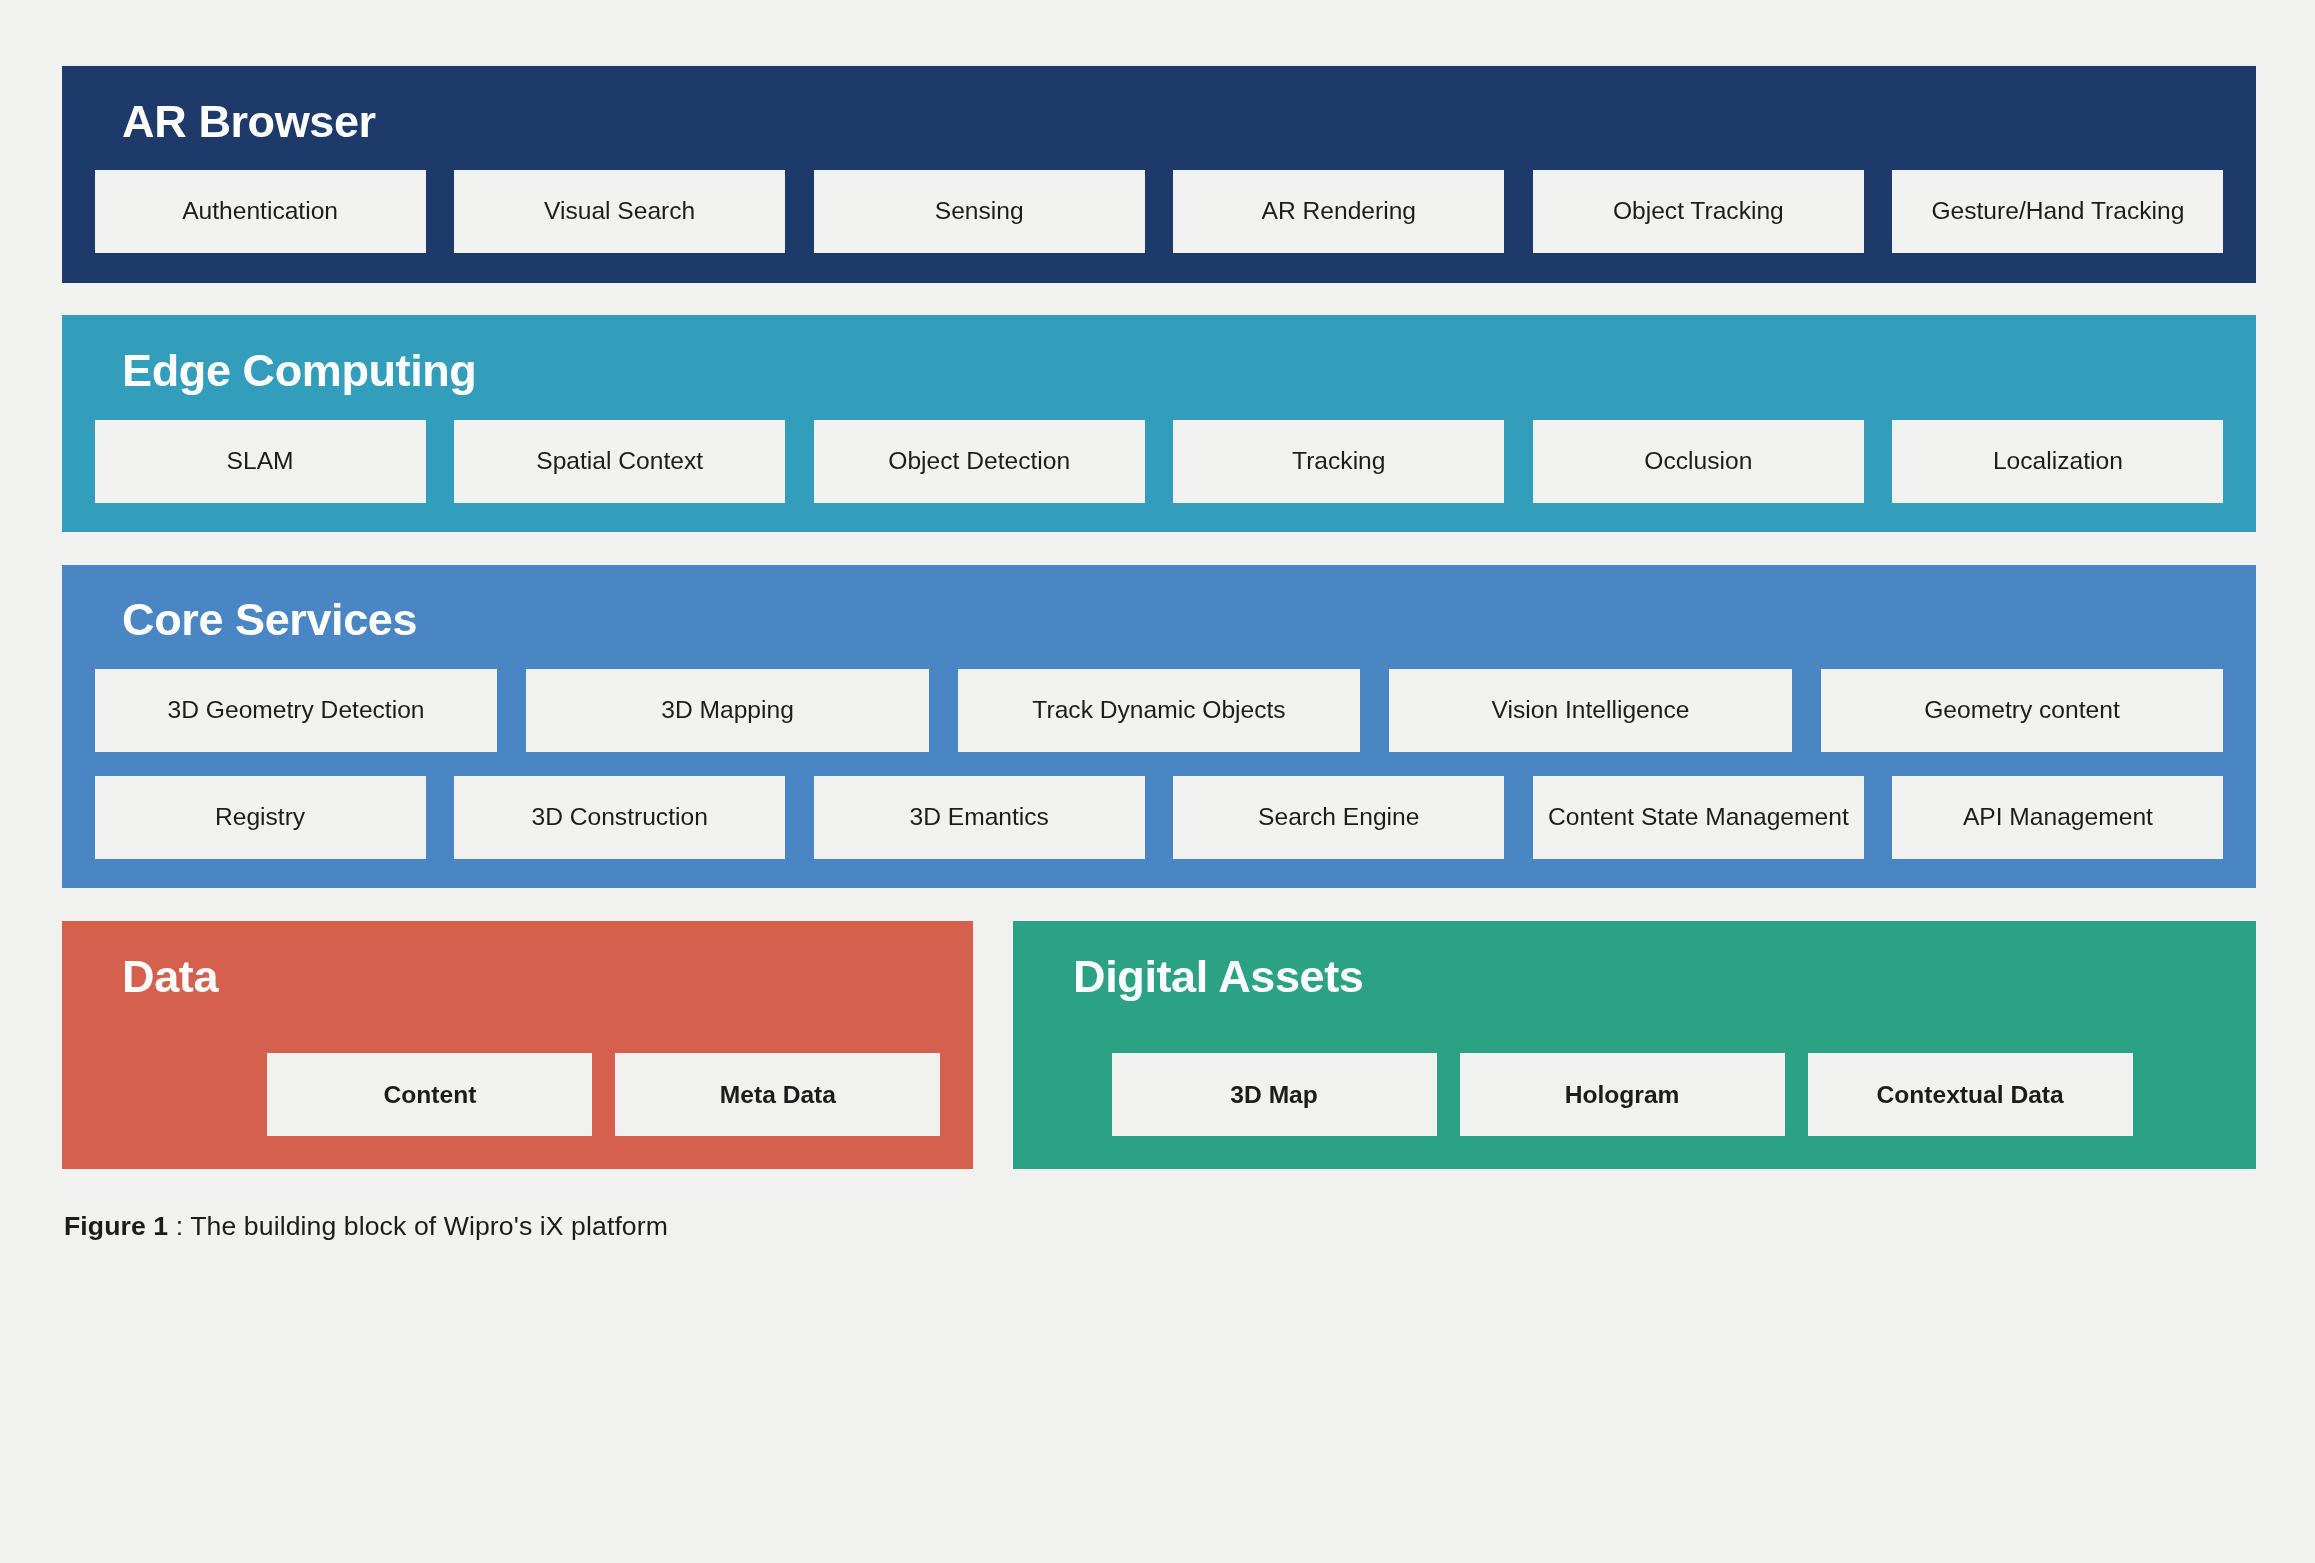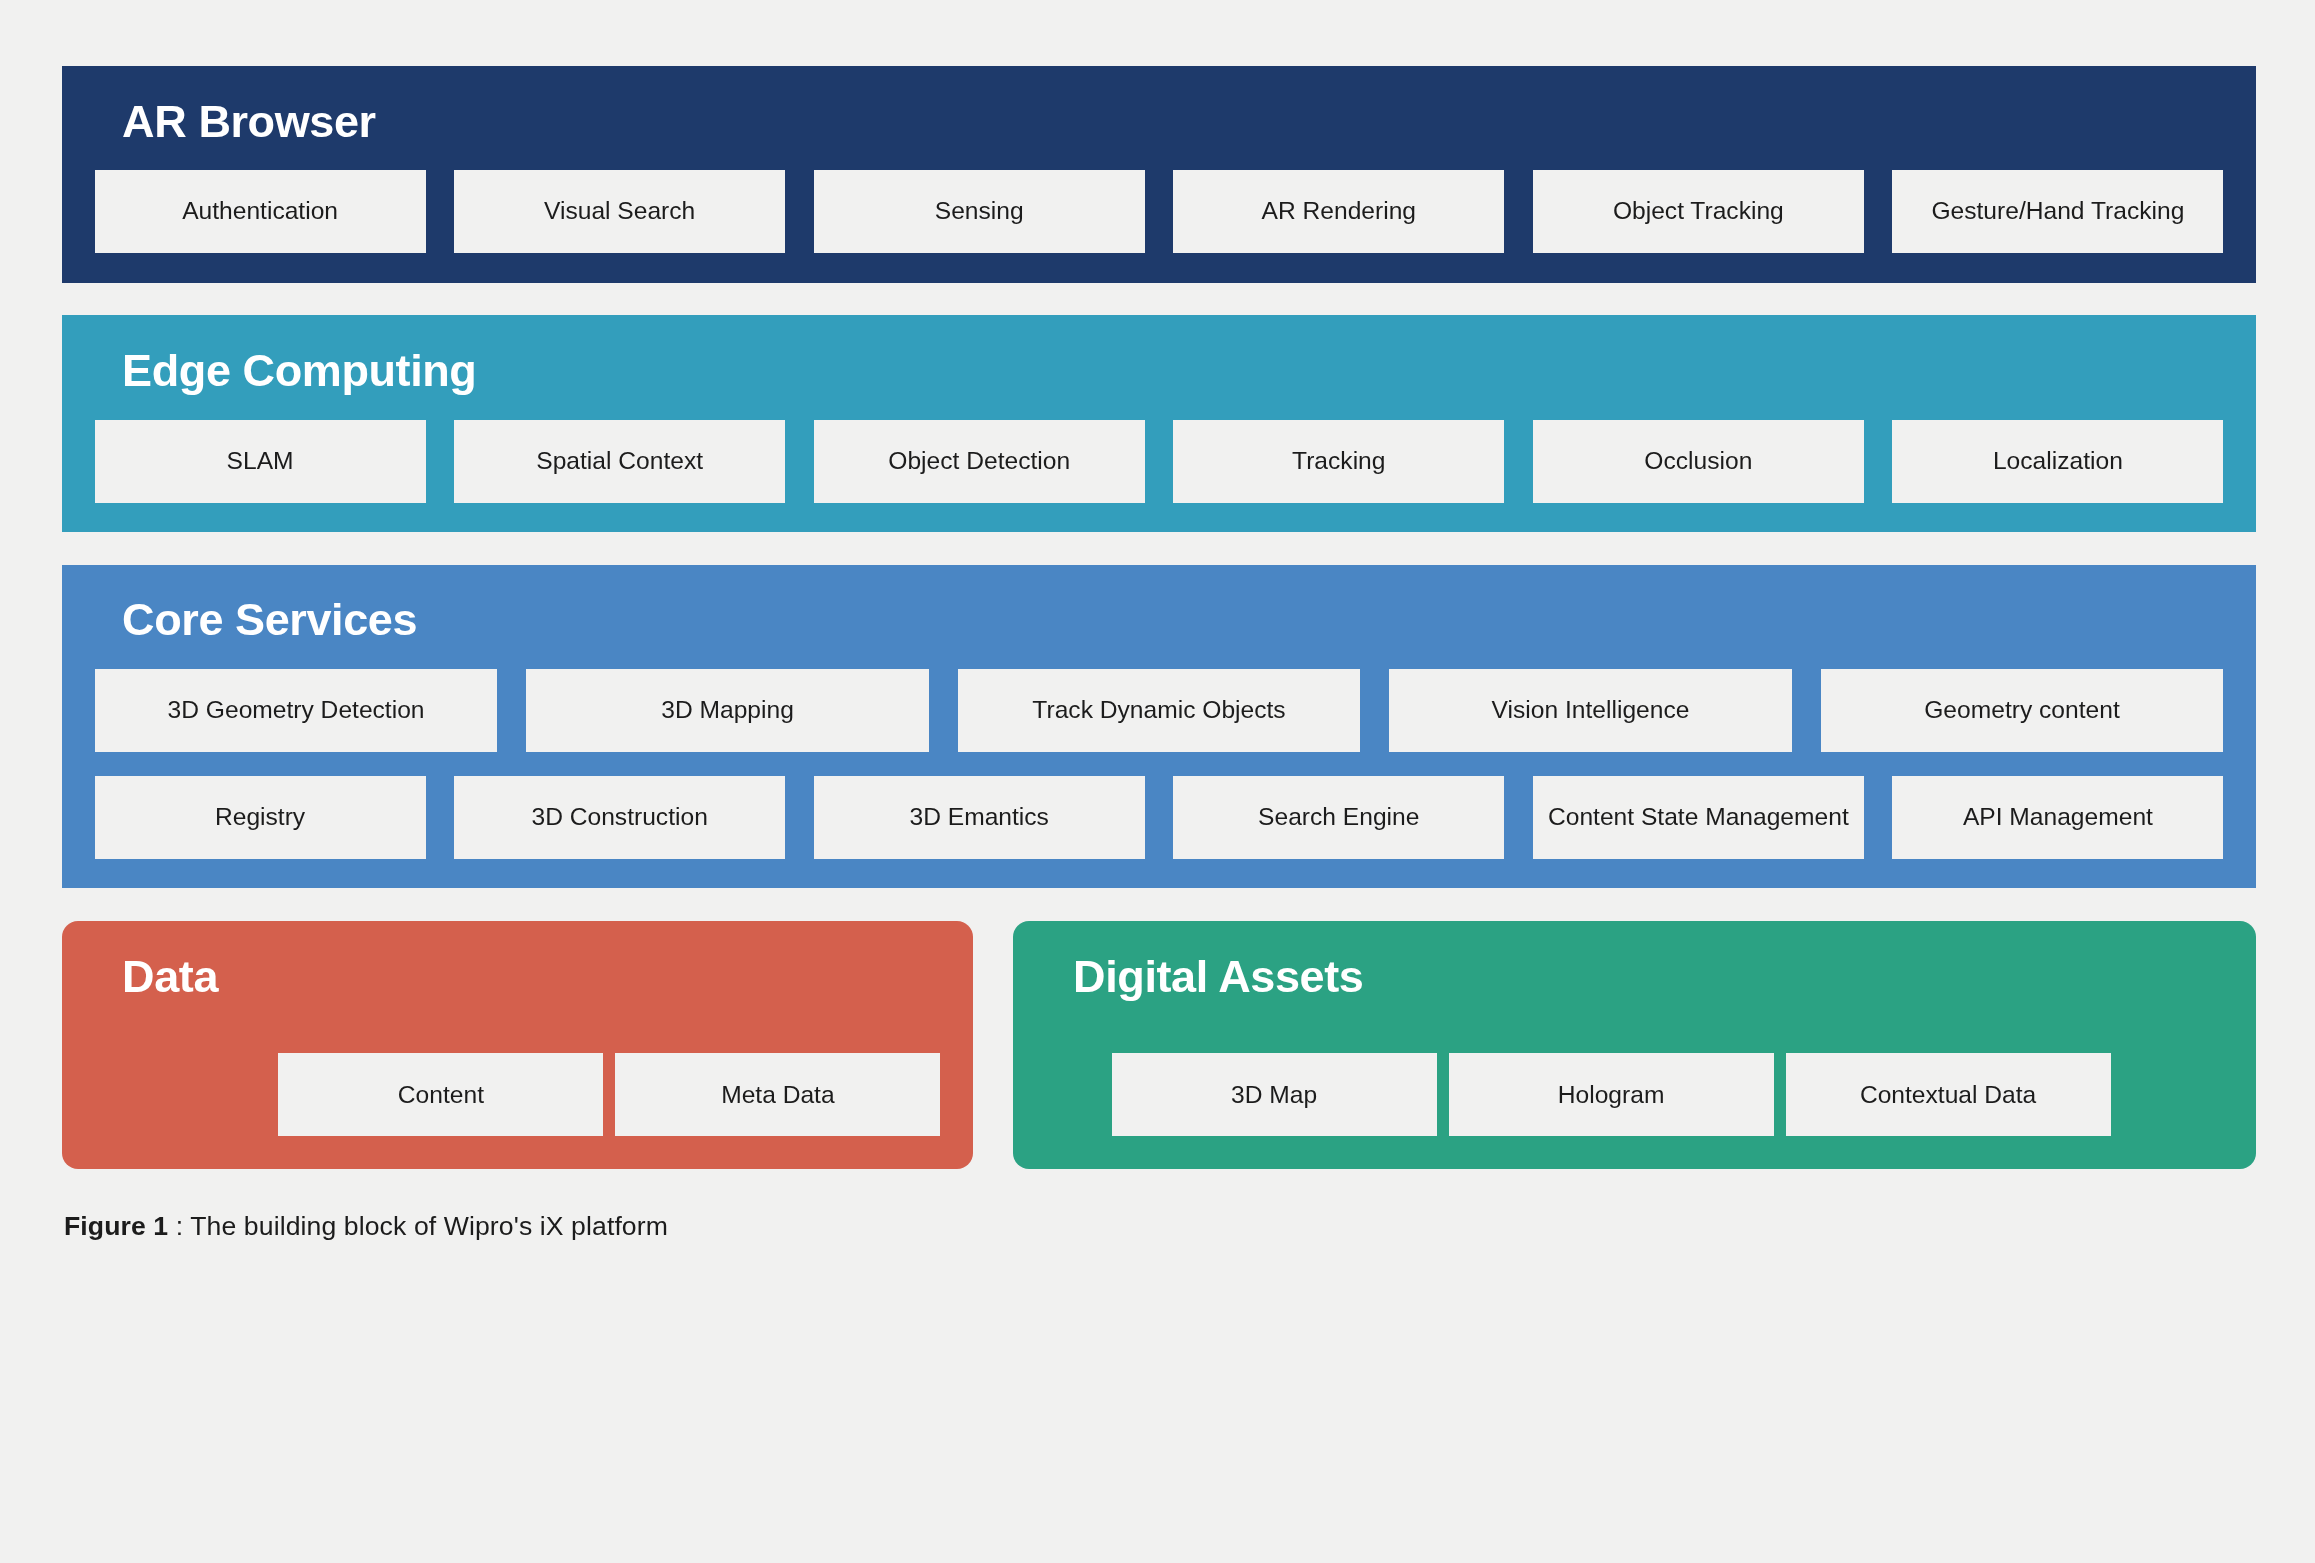--- a/index.html
+++ b/index.html
@@ -65,39 +65,39 @@
   .band-core .cell { min-height: 83px; }
 
   
   .bottom-row {
     display: flex;
     gap: 40px;
     width: 2194px;
   }
   .panel {
     padding: 0 29.6px 33px 29.6px;
-    border-radius: 16px;
   }
   .panel-data   { background: #d4604d; width: 911px; }
   .panel-assets { background: #2ba283; flex: 1 1 auto; }
 
   .panel-title {
     font-size: 45px;
     font-weight: bold;
     color: #ffffff;
     letter-spacing: -0.4px;
     padding: 29.6px 0 0 30.5px;
     line-height: 1.15;
   }
 
   .panel-cells {
     display: flex;
-    gap: 12px;
+    gap: 23px;
     margin-top: 51px;
     padding: 0 3px;
+    font-weight: bold;
   }
   .panel-data .panel-cells   { justify-content: flex-end; }
   .panel-assets .panel-cells { justify-content: flex-start; padding-left: 69px; }
 
   .panel-cell {
     background: #f1f1f0;
     width: 325px;
     min-height: 83px;
     display: flex;
     align-items: center;

